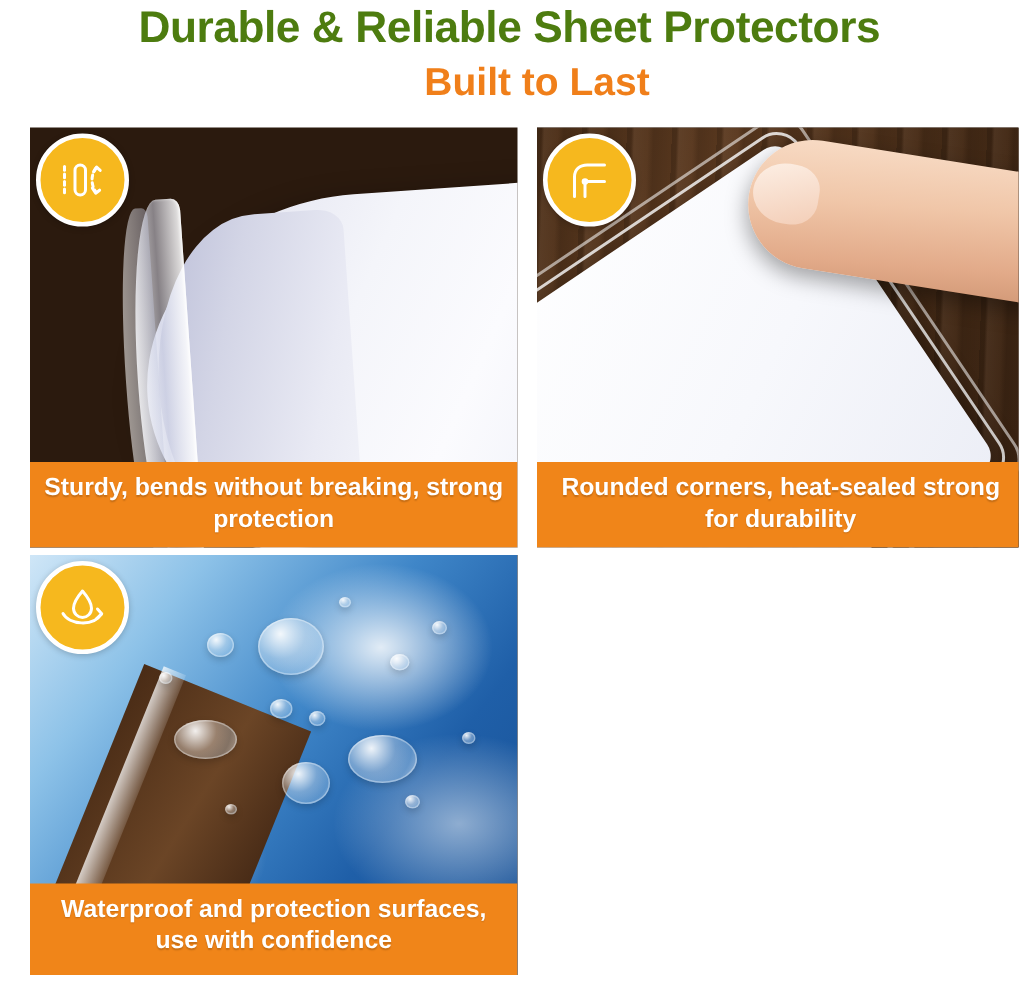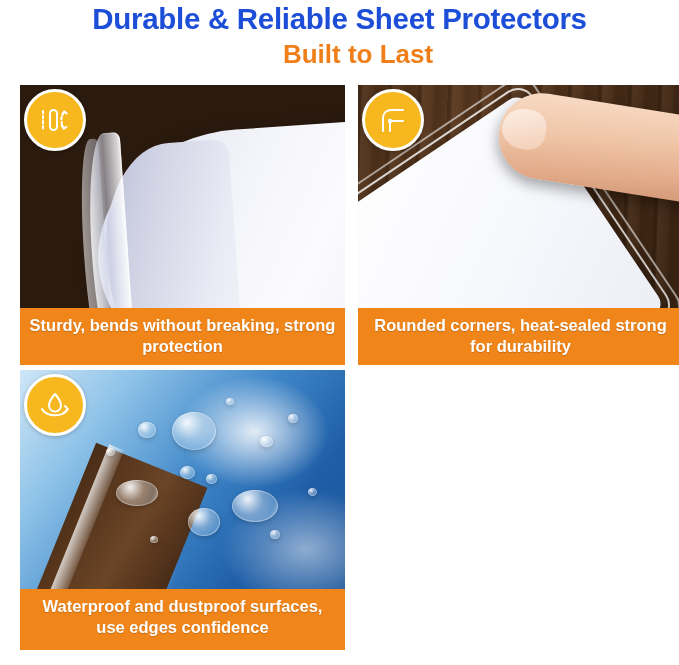--- a/index.html
+++ b/index.html
@@ -7,21 +7,21 @@
     width:679px; height:665px;
     background:#ffffff;
     font-family:"Liberation Sans", sans-serif;
     overflow:hidden;
   }
   .infographic { position:relative; width:679px; height:665px; background:#fff; }
 
   
   .header { padding-top:2px; text-align:center; }
   .title {
-    font-size:29.5px; font-weight:bold; color:#1d4ed8;
+    font-size:29.5px; font-weight:bold; color:#4d7c0f;
     letter-spacing:-0.3px; line-height:34px; white-space:nowrap;
   }
   .subtitle {
     font-size:26px; font-weight:bold; color:#F07F1A;
     line-height:32px; margin-top:2px;margin-left:37px;
   }
 
   
   .grid {
     position:absolute; left:20px; top:85px;
@@ -291,18 +291,18 @@
         <div class="drop" style="left:130px;top:166px;width:8px;height:7px;"></div>
         <div class="drop" style="left:250px;top:160px;width:10px;height:9px;"></div>
       </div>
       <div class="badge">
         <svg width="34" height="34" viewBox="0 0 34 34" fill="none" stroke="#FFFFFF" stroke-width="2" stroke-linecap="round" stroke-linejoin="round">
           <path d="M17 6 C17 6 11 13 11 17.5 C11 21 13.7 23.6 17 23.6 C20.3 23.6 23 21 23 17.5 C23 13 17 6 17 6 Z"></path>
           <path d="M4 21 C8 28.5 24 30 29.5 21.5"></path>
           <path d="M26.4 24.4 L29.8 21.2 L27 18"></path>
         </svg>
       </div>
-      <div class="caption">Waterproof and dustproof surfaces, use edges confidence</div>
+      <div class="caption">Waterproof and protection surfaces, use with confidence</div>
     </div>
 
 
   </div>
 </div>
 
 </body></html>

